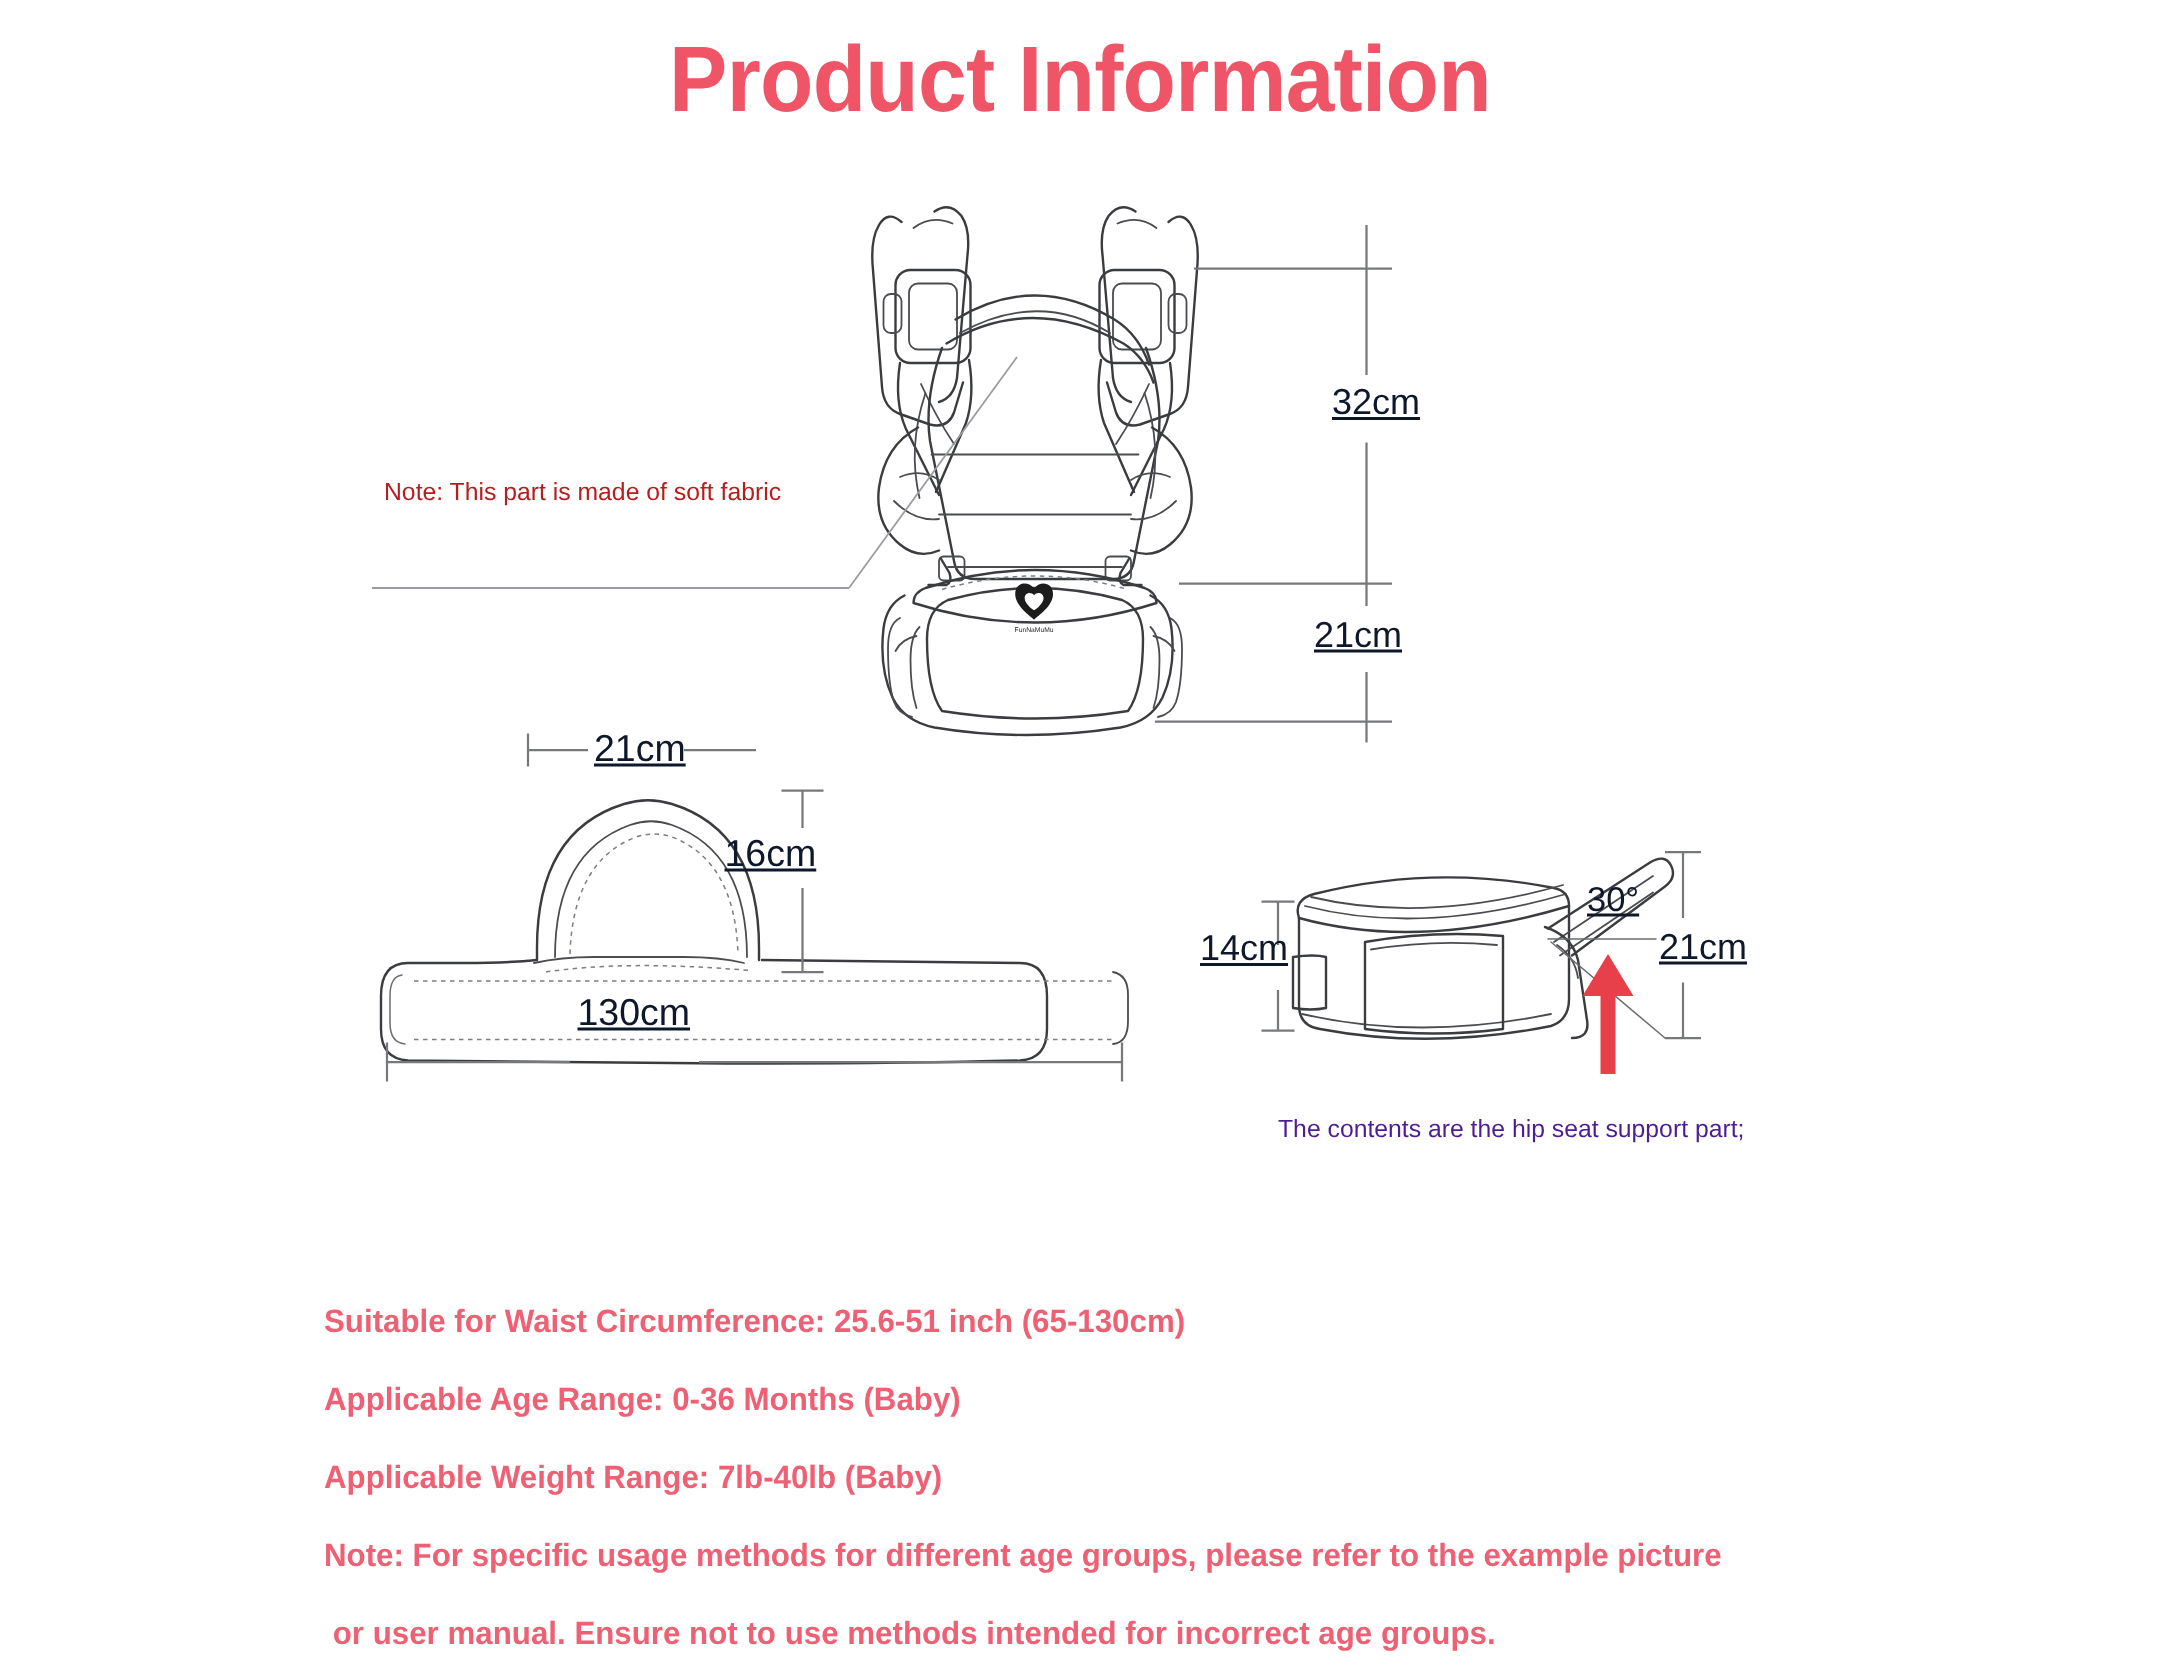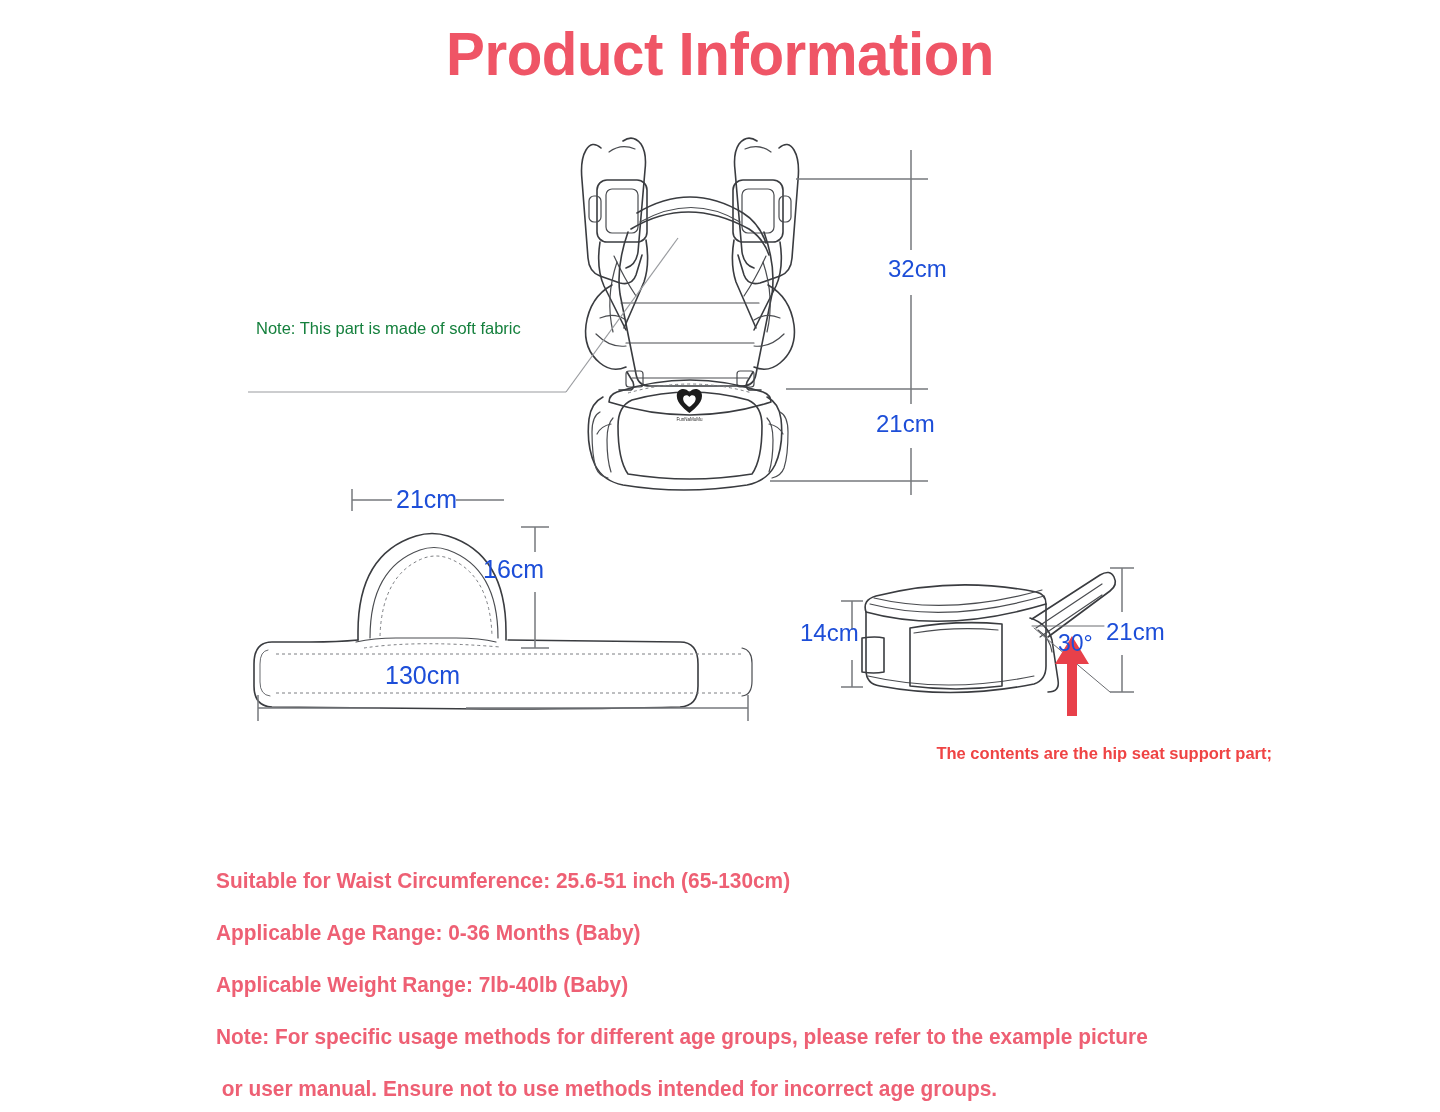--- a/index.html
+++ b/index.html
@@ -51,56 +51,56 @@
   }
 
   
   .note-soft {
     position: absolute;
     left: 256px;
     top: 305px;
     width: 330px;
     font-size: 16.5px;
     line-height: 47px;
-    color: #15803d;
+    color: #b91c1c;
     white-space: nowrap;
   }
   .note-soft .l2 { display: block; }
 
   
   .dim {
     position: absolute;
     font-size: 24px;
-    color: #1d4ed8;
+    color: #0f172a;
     white-space: nowrap;
     font-family: "Liberation Sans", "DejaVu Sans", sans-serif;
+    text-decoration: underline;
   }
   .dim.big { font-size: 25px; }
 
   #dim-32cm  { left: 888px; top: 255px; }
   #dim-21cm-body { left: 876px; top: 410px; }
   #dim-21cm-top  { left: 396px; top: 485px; }
   #dim-16cm  { left: 483px; top: 555px; }
   #dim-130cm { left: 385px; top: 661px; }
   #dim-14cm  { left: 800px; top: 619px; }
   #dim-21cm-seat { left: 1106px; top: 618px; }
-  #dim-30deg { left: 1058px; top: 586px; font-size: 23px; margin-top: 44px; }
+  #dim-30deg { left: 1058px; top: 586px; font-size: 23px; }
 
   
   .hip-caption {
     position: absolute;
     left: 852px;
     top: 730px;
     width: 420px;
     font-size: 16.5px;
     line-height: 46px;
-    font-weight: bold;
-    color: #ef4444;
-    white-space: nowrap;
-    text-align: right;
+    font-weight: normal;
+    color: #4c1d95;
+    white-space: nowrap;
   }
   .hip-caption .l2 { display: block; }
 
   
   .specs {
     position: absolute;
     left: 216px;
     top: 855px;
     width: 1100px;
   }

